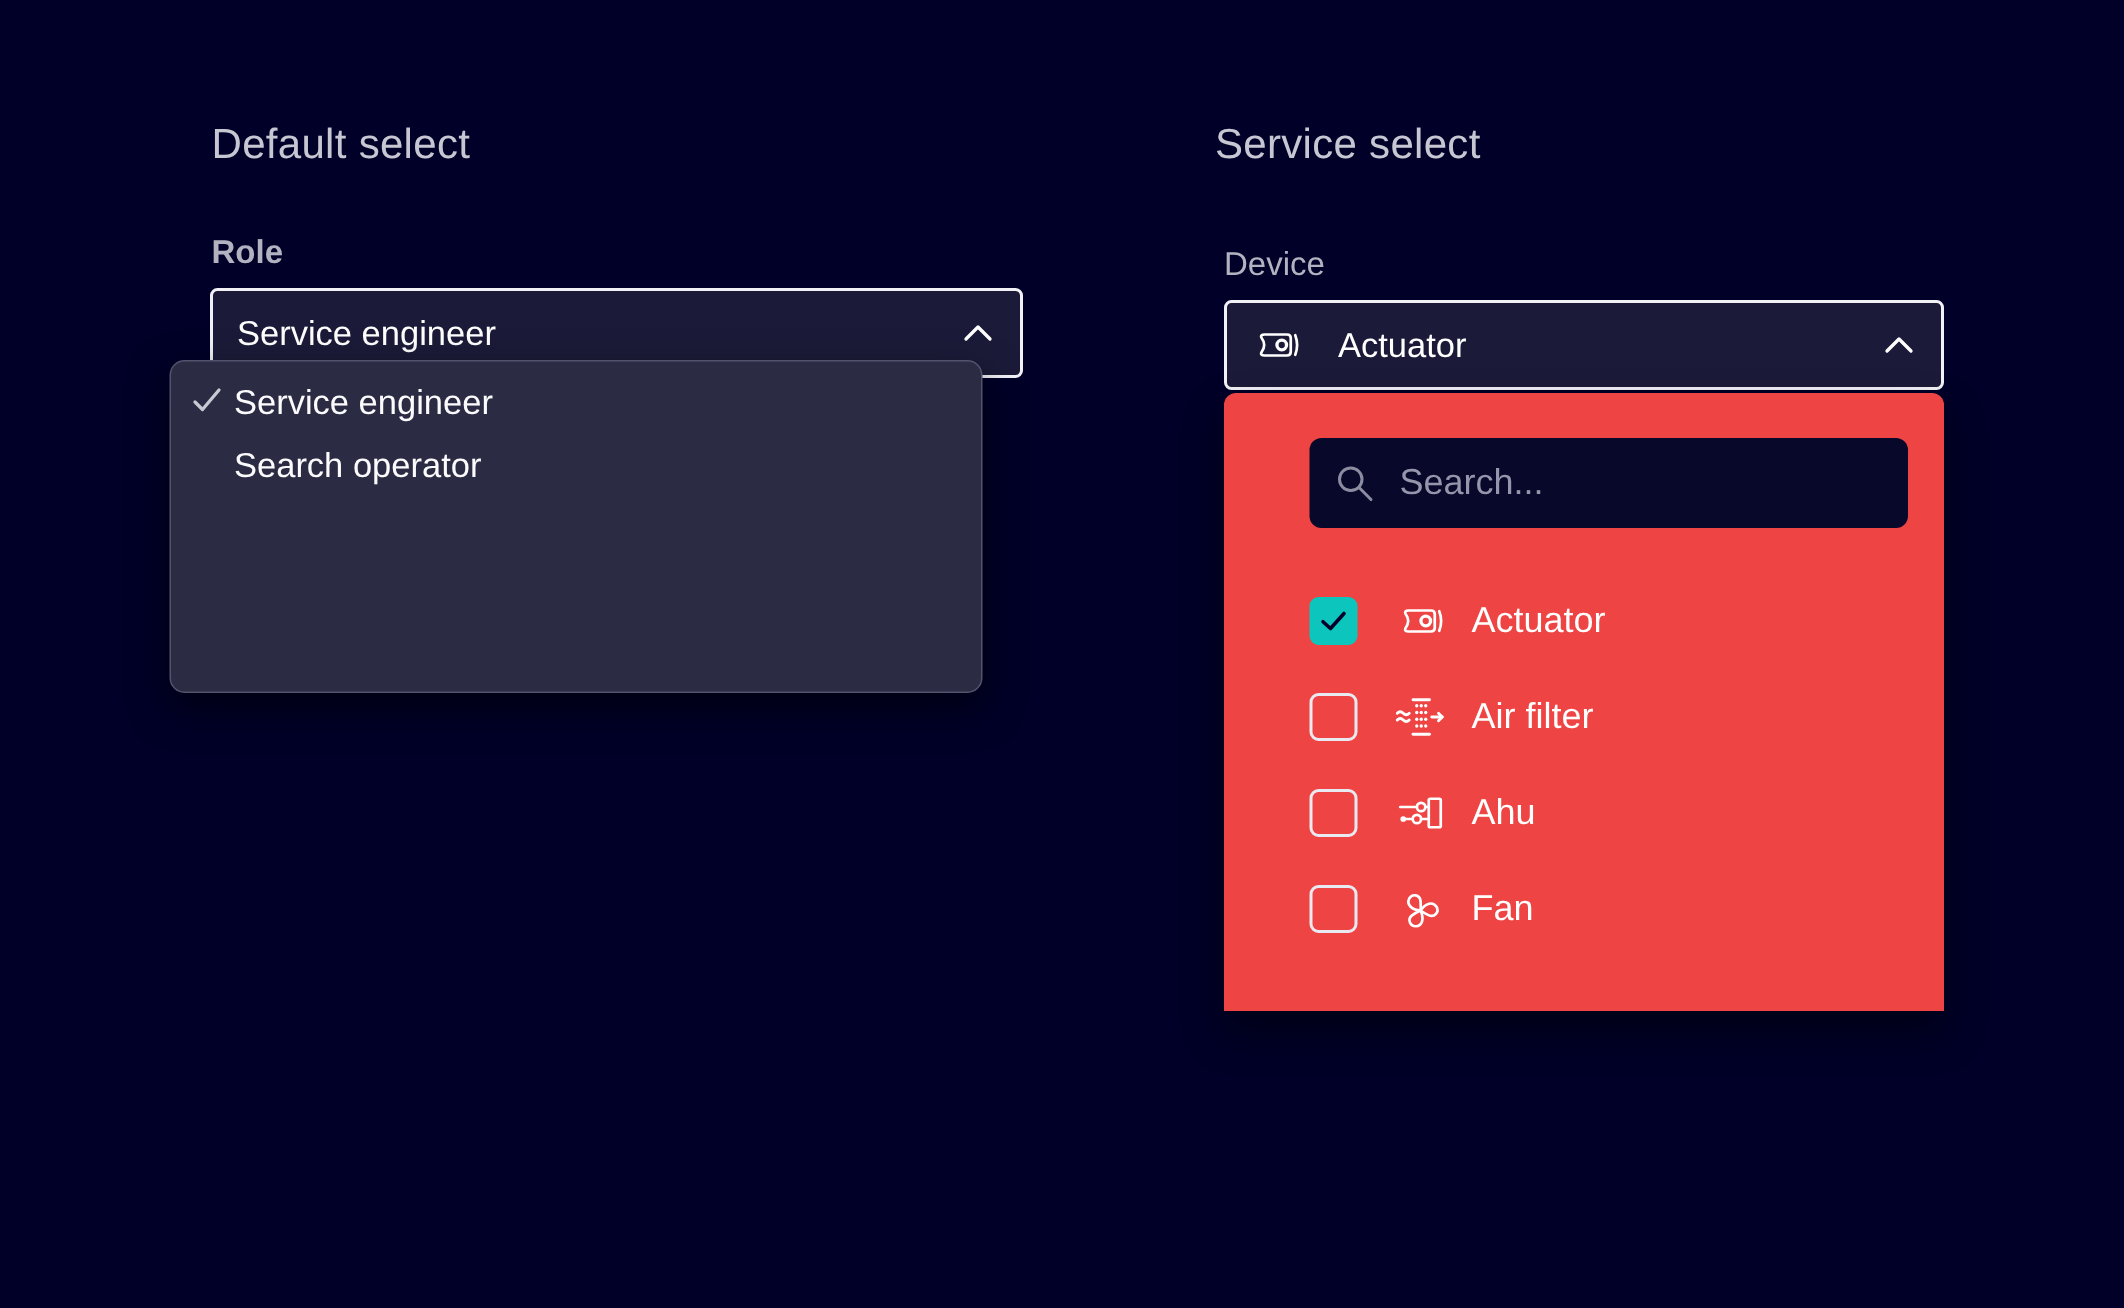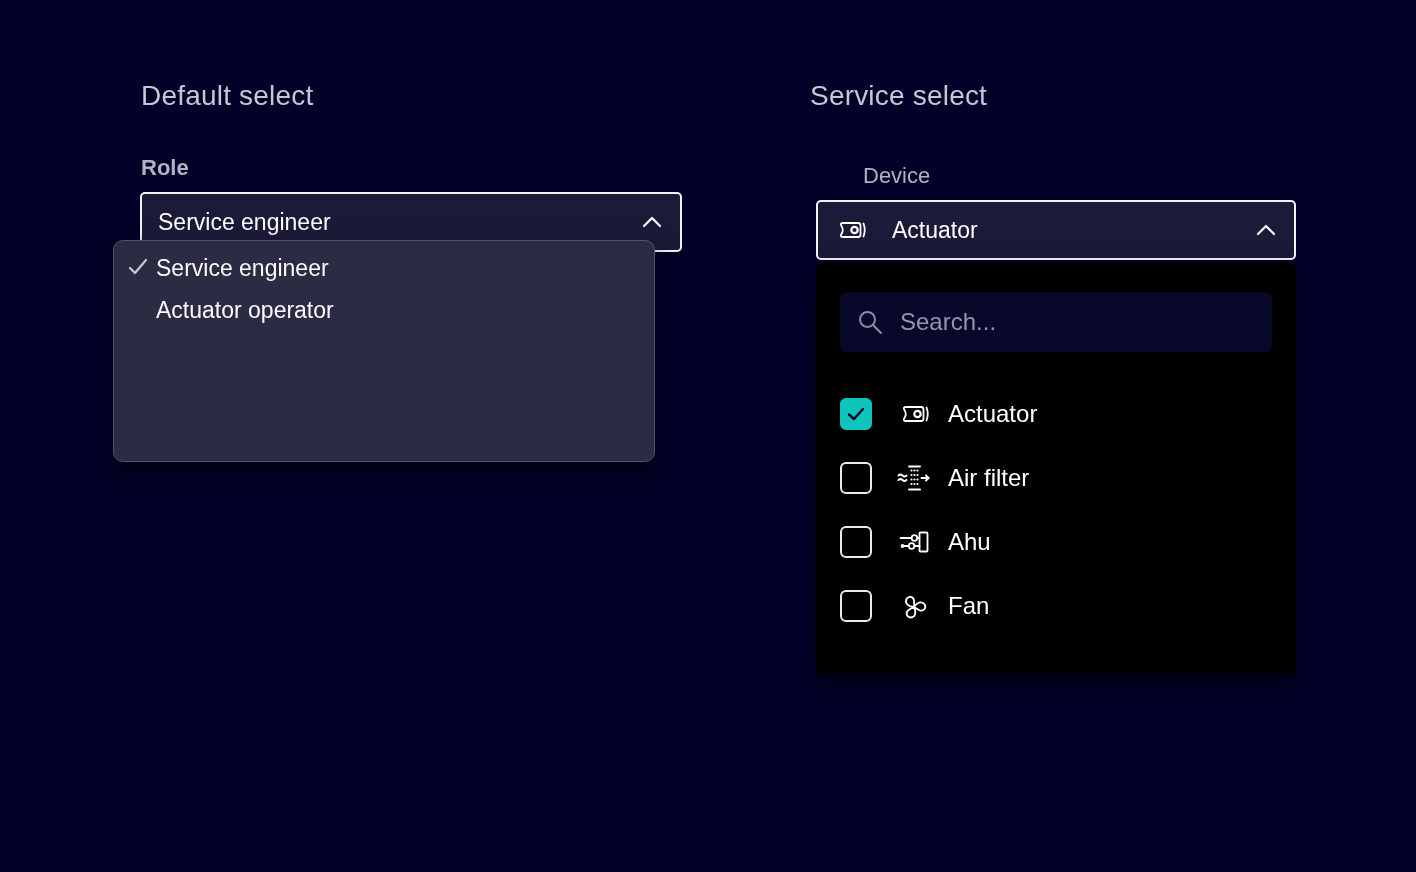--- a/index.html
+++ b/index.html
@@ -61,25 +61,26 @@
   }
   .menu-item .check {
     position: absolute;
     left: 13px;
     top: 11px;
     display: flex;
   }
 
   
   .panel {
-    background: #000000;
+    background: #ef4444;
     border-radius: 8px 8px 0 0;
     box-shadow: 0 14px 28px rgba(0,0,0,0.45);
     overflow: hidden;
     z-index: 2;
+    padding-left: 33px;
   }
   .search-wrap {
     margin: 30px 24px 0 24px;
     height: 60px;
     background: #08082a;
     border-radius: 8px;
     display: flex;
     align-items: center;
     padding: 0 16px;
   }
@@ -152,27 +153,27 @@
 <div class="abs menu" style="left:113px; top:240px; width:542px; height:222px;">
   <div class="menu-item">
     <span class="check">
       <svg width="22" height="18" viewBox="0 0 22 18" fill="none" stroke="#c9c9d4" stroke-width="2.2" stroke-linecap="round" stroke-linejoin="round">
           <path d="M3 10 L8 15 L19 2"></path>
         </svg>
     </span>
     <span>Service engineer</span>
   </div>
   <div class="menu-item">
-    <span>Actuator operator</span>
+    <span>Search operator</span>
   </div>
 </div>
 
 <div class="abs section-title" style="left:810px; top:80px;">Service select</div>
 
-<div class="abs field-label" style="left:816px; top:163px;margin-left:47px;">Device</div>
+<div class="abs field-label" style="left:816px; top:163px;">Device</div>
 
 <div class="abs select-box" style="left:816px; top:200px; width:480px; height:60px;">
   <span style="display:flex; margin-right:24px;">
     <svg width="34" height="24" viewBox="0 0 34 24" fill="none" stroke="#ffffff" stroke-width="1.8" stroke-linecap="round" stroke-linejoin="round">
       <path d="M9 5 H24 Q26.5 5 26.5 7.5 V16.5 Q26.5 19 24 19 H9 Q6 19 7 16.8 Q8.8 14.3 8.8 12 Q8.8 9.7 7 7.2 Q6 5 9 5 Z"></path>
       <circle cx="20.5" cy="12" r="3.2" stroke-width="2.2"></circle>
       <path d="M29.5 5.5 Q32 12 29.5 18.5"></path>
     </svg>
   </span>
   <span class="value">Actuator</span>

